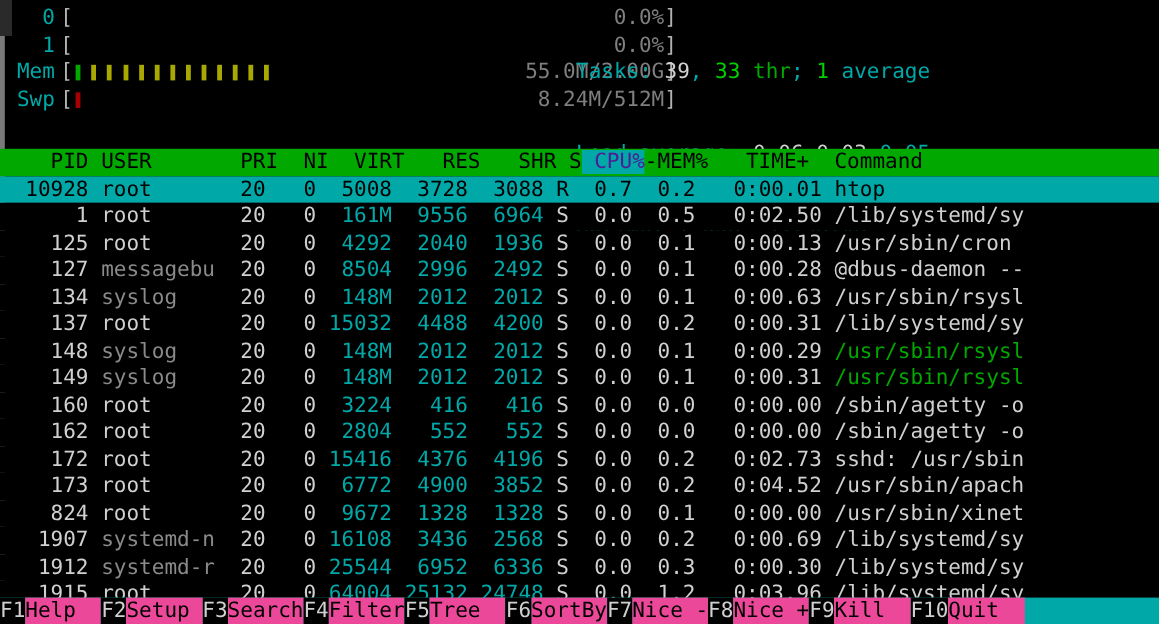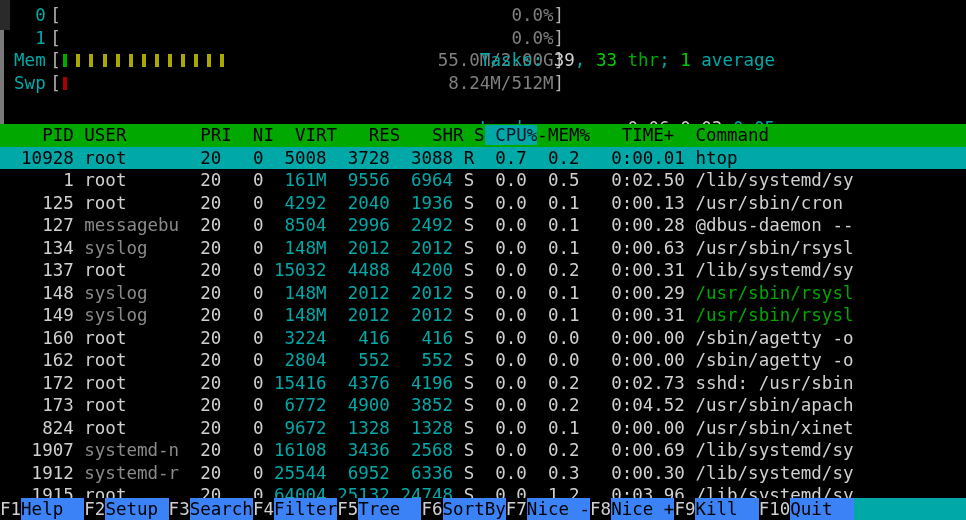--- a/index.html
+++ b/index.html
@@ -96,21 +96,21 @@
   }
   .thead {
     height: 22.5px;
     background: #00a800;
     color: #000000;
     white-space: pre;
     position: relative;
   }
   .thead .sortcol {
     background: #00a8a8;
-    color: #0f172a;
+    color: #4c1d95;
   }
   .trow {
     height: 22.5px;
     white-space: pre;
     position: relative;
     background: #000000;
   }
   .trow.selected {
     background: #00a8a8;
   }
@@ -142,21 +142,21 @@
     background: #00a8a8;
     white-space: pre;
   }
   .fn-key {
     background: #000000;
     color: #d0d0d0;
     display: flex;
     align-items: center;
   }
   .fn-label {
-    background: #3b82f6;
+    background: #ec4899;
     color: #000000;
     display: flex;
     align-items: center;
   }
 </style>
 </head>
 <body>
 
 <div id="screen">
 

